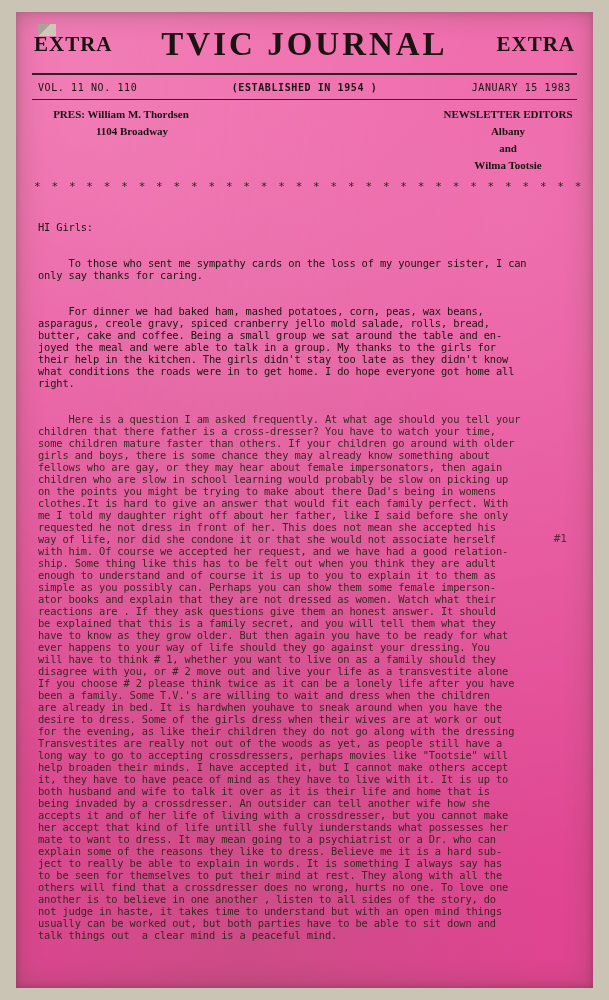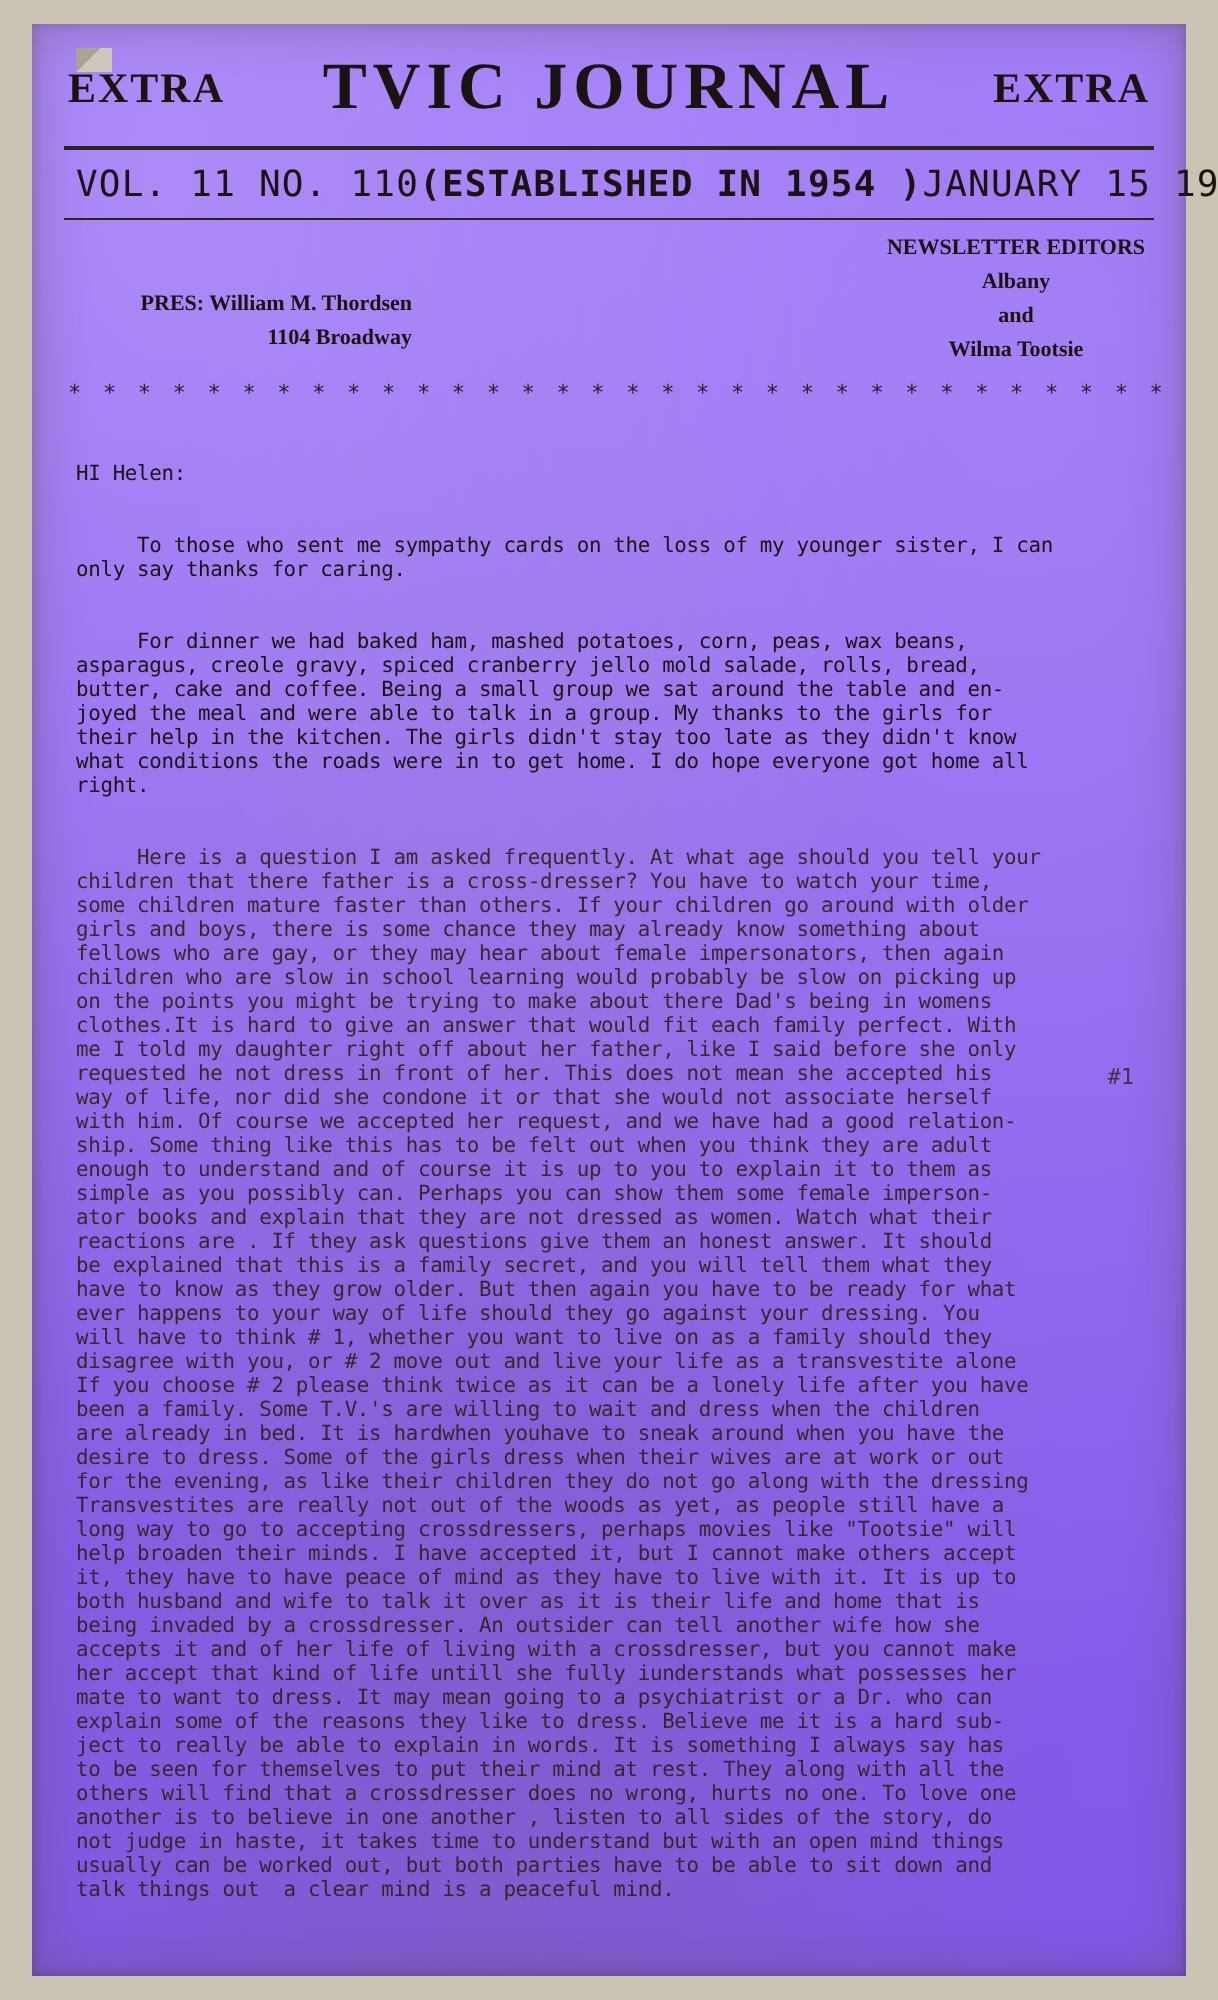--- a/index.html
+++ b/index.html
@@ -16,21 +16,21 @@
     height: 1000px;
     overflow: hidden;
     background: #c9c4b4;
   }
   .paper {
     position: absolute;
     left: 16px;
     top: 12px;
     width: 577px;
     height: 976px;
-    background: #8b5cf6;
+    background: #ec4899;
     box-shadow: 0 0 6px rgba(0,0,0,0.25) inset;
   }
   
   .paper::before {
     content: "";
     position: absolute;
     inset: 0;
     background:
       radial-gradient(ellipse at 12% 8%, rgba(255,255,255,0.22), rgba(255,255,255,0) 55%),
       radial-gradient(ellipse at 85% 20%, rgba(255,255,255,0.16), rgba(255,255,255,0) 60%),
@@ -76,21 +76,21 @@
     margin: 6px 16px 0 16px;
     border-top: 2px solid #2a241c;
   }
 
   
   .issue-line {
     display: flex;
     justify-content: space-between;
     align-items: baseline;
     padding: 7px 22px 4px 22px;
-    font-size: 18px;
+    font-size: 10px;
     letter-spacing: 0.6px;
   }
   .issue-line .vol { white-space: nowrap; }
   .issue-line .est { white-space: nowrap; font-weight: bold; }
   .issue-line .date { white-space: nowrap; }
 
   .rule2 {
     margin: 2px 16px 0 16px;
     border-top: 1.5px solid #2a241c;
   }
@@ -100,23 +100,22 @@
     display: flex;
     justify-content: space-between;
     padding: 6px 20px 2px 20px;
     font-size: 10.5px;
     line-height: 1.5;
   }
   .info-left {
     font-family: "Liberation Serif", serif;
     font-weight: bold;
     font-size: 11px;
-    text-align: right;
+    text-align: center;
     min-width: 170px;
-    margin-top: 28px;
   }
   .info-left .ind { padding-left: 22px; }
   .info-mid {
     font-size: 11.5px;
     line-height: 1.7;
     padding-top: 2px;
   }
   .info-right {
     font-family: "Liberation Serif", serif;
     font-weight: bold;
@@ -202,21 +201,21 @@
           <div>NEWSLETTER EDITORS</div>
           <div class="ed-name">Albany</div>
           <div>and</div>
           <div class="ed-name">Wilma Tootsie</div>
         </div>
       </div>
 
       <div class="dots">* * * * * * * * * * * * * * * * * * * * * * * * * * * * * * * * * * * * * * * * * * * * * * * * * * *</div>
 
       <div class="body-text">
-        <div class="p blockfade1">HI Helen:</div>
+        <div class="p blockfade1">HI Girls:</div>
         <div class="p blockfade1">     To those who sent me sympathy cards on the loss of my younger sister, I can
 only say thanks for caring.</div>
         <div class="p blockfade1">     For dinner we had baked ham, mashed potatoes, corn, peas, wax beans,
 asparagus, creole gravy, spiced cranberry jello mold salade, rolls, bread,
 butter, cake and coffee. Being a small group we sat around the table and en-
 joyed the meal and were able to talk in a group. My thanks to the girls for
 their help in the kitchen. The girls didn't stay too late as they didn't know
 what conditions the roads were in to get home. I do hope everyone got home all
 right.</div>
         <div class="p blockfade2">     Here is a question I am asked frequently. At what age should you tell your

